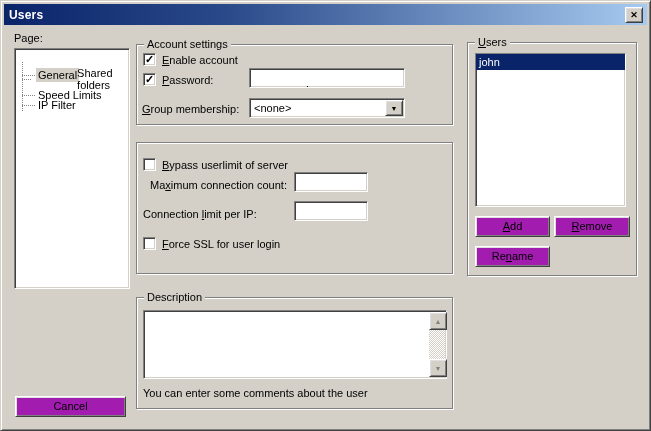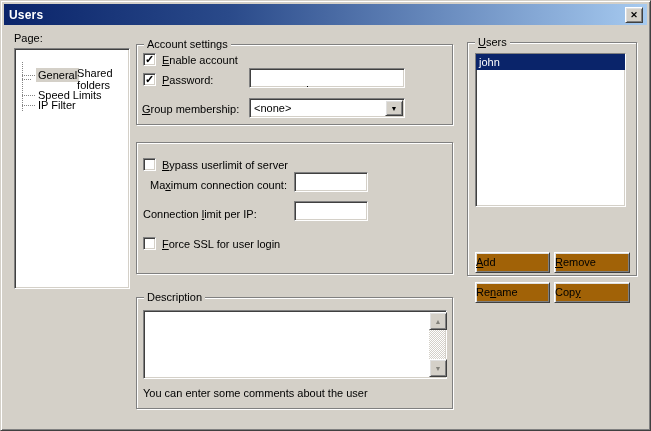--- a/index.html
+++ b/index.html
@@ -24,23 +24,23 @@
     font-size:9px;font-weight:bold;line-height:1;}
   
   .sunken{background:#fff;border:1px solid;border-color:#808080 #ffffff #ffffff #808080;
     box-shadow: inset 1px 1px 0 #404040, inset -1px -1px 0 #d4d0c8;}
   .field{padding:2px 3px;line-height:14px;white-space:pre;overflow:hidden;}
   
   .groupbox{border:1px solid #808080;
     box-shadow: inset 1px 1px 0 #fff, 1px 1px 0 #fff;}
   .grouplabel{position:absolute;top:-7px;left:7px;background:#d4d0c8;padding:0 3px;line-height:13px;}
   
-  .btn{background:#a16207;border:1px solid;border-color:#ffffff #404040 #404040 #ffffff;
+  .btn{background:#a21caf;border:1px solid;border-color:#ffffff #404040 #404040 #ffffff;
     box-shadow: inset 1px 1px 0 #dfdfdf, inset -1px -1px 0 #808080;
-    display:flex;align-items:center;line-height:1;cursor:default;margin-top:36px;}
+    display:flex;align-items:center;justify-content:center;line-height:1;cursor:default;}
   .btn.default{box-shadow: 0 0 0 1px #000, inset 1px 1px 0 #dfdfdf, inset -1px -1px 0 #808080;}
   
   .checkbox{width:11px;height:11px;background:#fff;border:1px solid;border-color:#808080 #ffffff #ffffff #808080;
     box-shadow: inset 1px 1px 0 #404040, inset -1px -1px 0 #d4d0c8;
     display:flex;align-items:center;justify-content:center;}
   .checkmark{display:none;font-size:11px;font-weight:bold;line-height:1;margin-top:-1px;}
   .checkbox.checked .checkmark{display:block;}
   .lbl{line-height:13px;white-space:nowrap;}
   
   .tree-row{position:absolute;left:0;height:16px;display:flex;align-items:center;padding-left:7px;}
@@ -170,17 +170,14 @@
   </div>
   <div class="a btn" style="left:474px;top:215px;width:73px;height:19px;">
     <span><u>A</u>dd</span>
   </div>
   <div class="a btn" style="left:553px;top:215px;width:74px;height:19px;">
     <span><u>R</u>emove</span>
   </div>
   <div class="a btn" style="left:474px;top:245px;width:73px;height:19px;">
     <span>Re<u>n</u>ame</span>
   </div>
-  <div class="a btn" style="left:553px;top:245px;width:74px;height:19px;">
-    <span>Cop<u>y</u></span>
-  </div>
 
 </div>
 
 </body></html>

